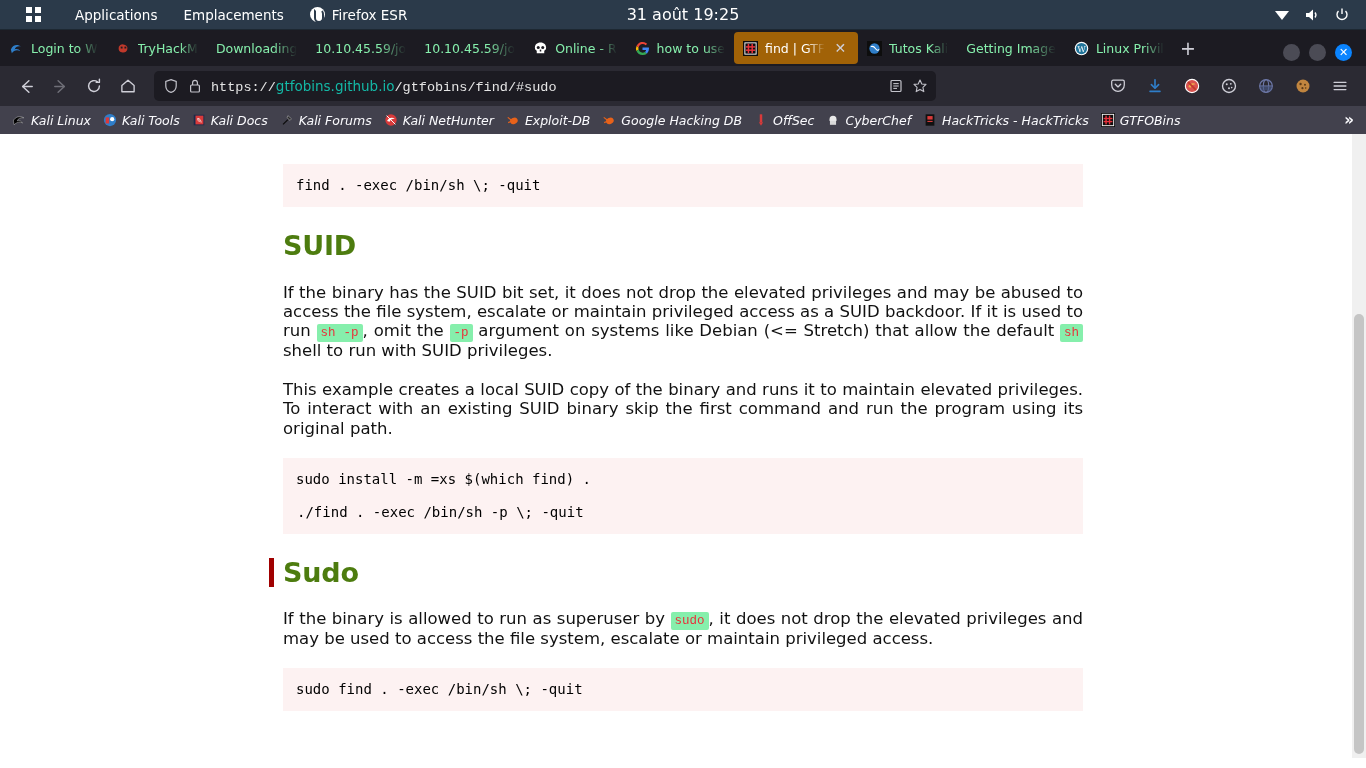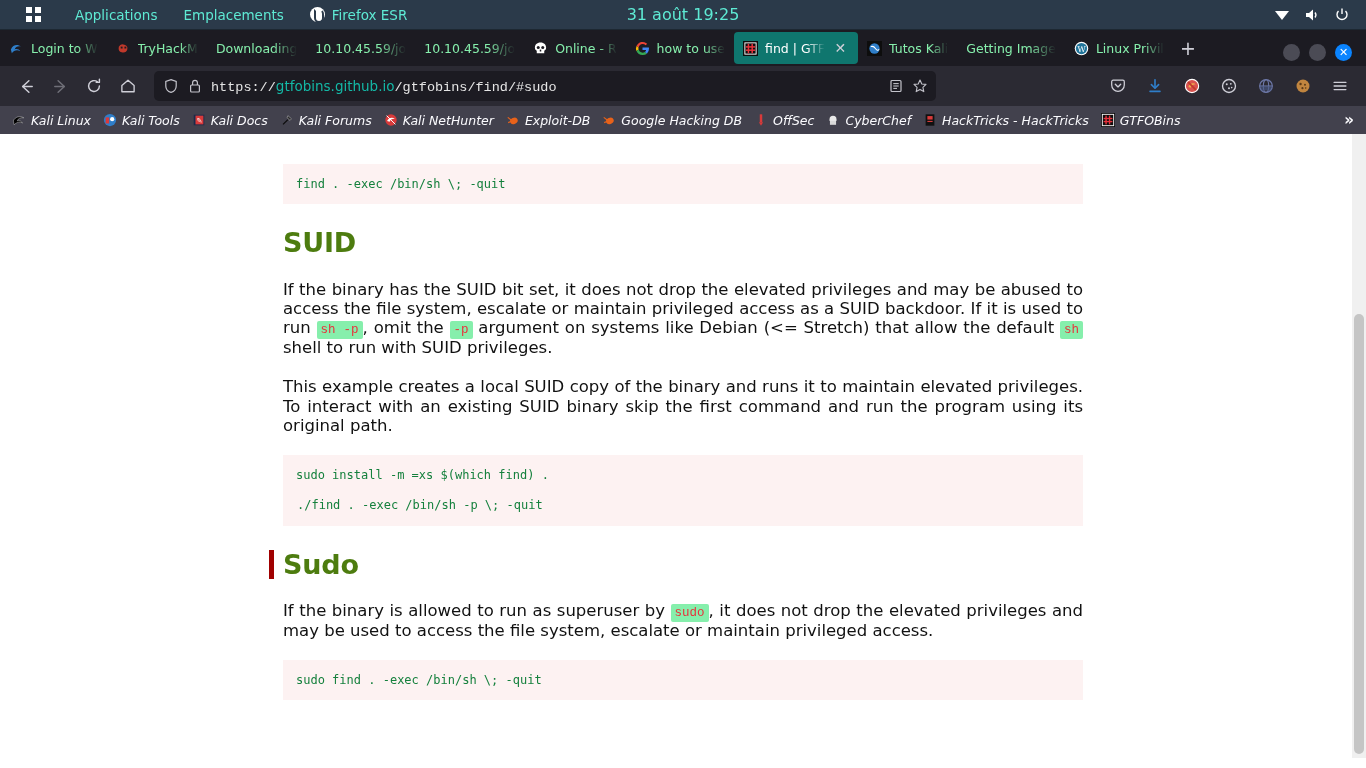--- a/index.html
+++ b/index.html
@@ -8,21 +8,21 @@
     width: 1366px; height: 768px;
     overflow: hidden;
     font-family: "DejaVu Sans", "Liberation Sans", sans-serif;
     background: #ffffff;
   }
 
   
   #desktop-panel {
     height: 30px;
     background: #2b3a4a;
-    color: #5eead4;
+    color: #ffffff;
     display: flex;
     align-items: center;
     font-size: 13.5px;
     position: relative;
     border-bottom: 1px solid #1d2832;
   }
   #desktop-panel .panel-left { display: flex; align-items: center; }
   .whisker {
     width: 30px; height: 30px;
     display: flex; align-items: center; justify-content: center;
@@ -86,21 +86,21 @@
     border-radius: 4px;
     margin-bottom: 2px;
     position: relative;
   }
   .tab .tab-label {
     overflow: hidden;
     max-width: 96px;
     -webkit-mask-image: linear-gradient(to right, #000 70%, transparent 100%);
     mask-image: linear-gradient(to right, #000 70%, transparent 100%);
   }
-  .tab.active { background: #0f766e; color: #ffffff; align-items: center; }
+  .tab.active { background: #a16207; color: #ffffff; align-items: center; }
   .tab.active .tab-label { max-width: 66px; }
   .favicon { width: 15px; height: 15px; flex: none; display: block; }
   .tab-close {
     width: 17px; height: 17px; flex: none;
     display: flex; align-items: center; justify-content: center;
     color: #cfcfd8; font-size: 14px; line-height: 1;
   }
   #newtab {
     width: 30px; height: 30px; color: #cfcfd8;
     display: flex; align-items: center; justify-content: center;
@@ -178,22 +178,22 @@
     padding-top: 30px;
     color: #000000;
     font-size: 16.5px;
     line-height: 1.16;
   }
   .codeblock {
     background: #fdf2f2;
     padding: 12px 13px;
     margin: 0 0 24px 0;
     font-family: "DejaVu Sans Mono", "Liberation Mono", monospace;
-    font-size: 12px;
-    color: #15803d;
+    font-size: 14px;
+    color: #000000;
     line-height: 1.35;
   }
   .codeblock .line + .line { margin-top: 14px; padding-left: 1px; }
   h2.section {
     font-size: 27px;
     font-weight: bold;
     margin: 14px 0 22px 0;
     color: #4d7c0f;
     letter-spacing: -0.2px;
     line-height: 1.1;

